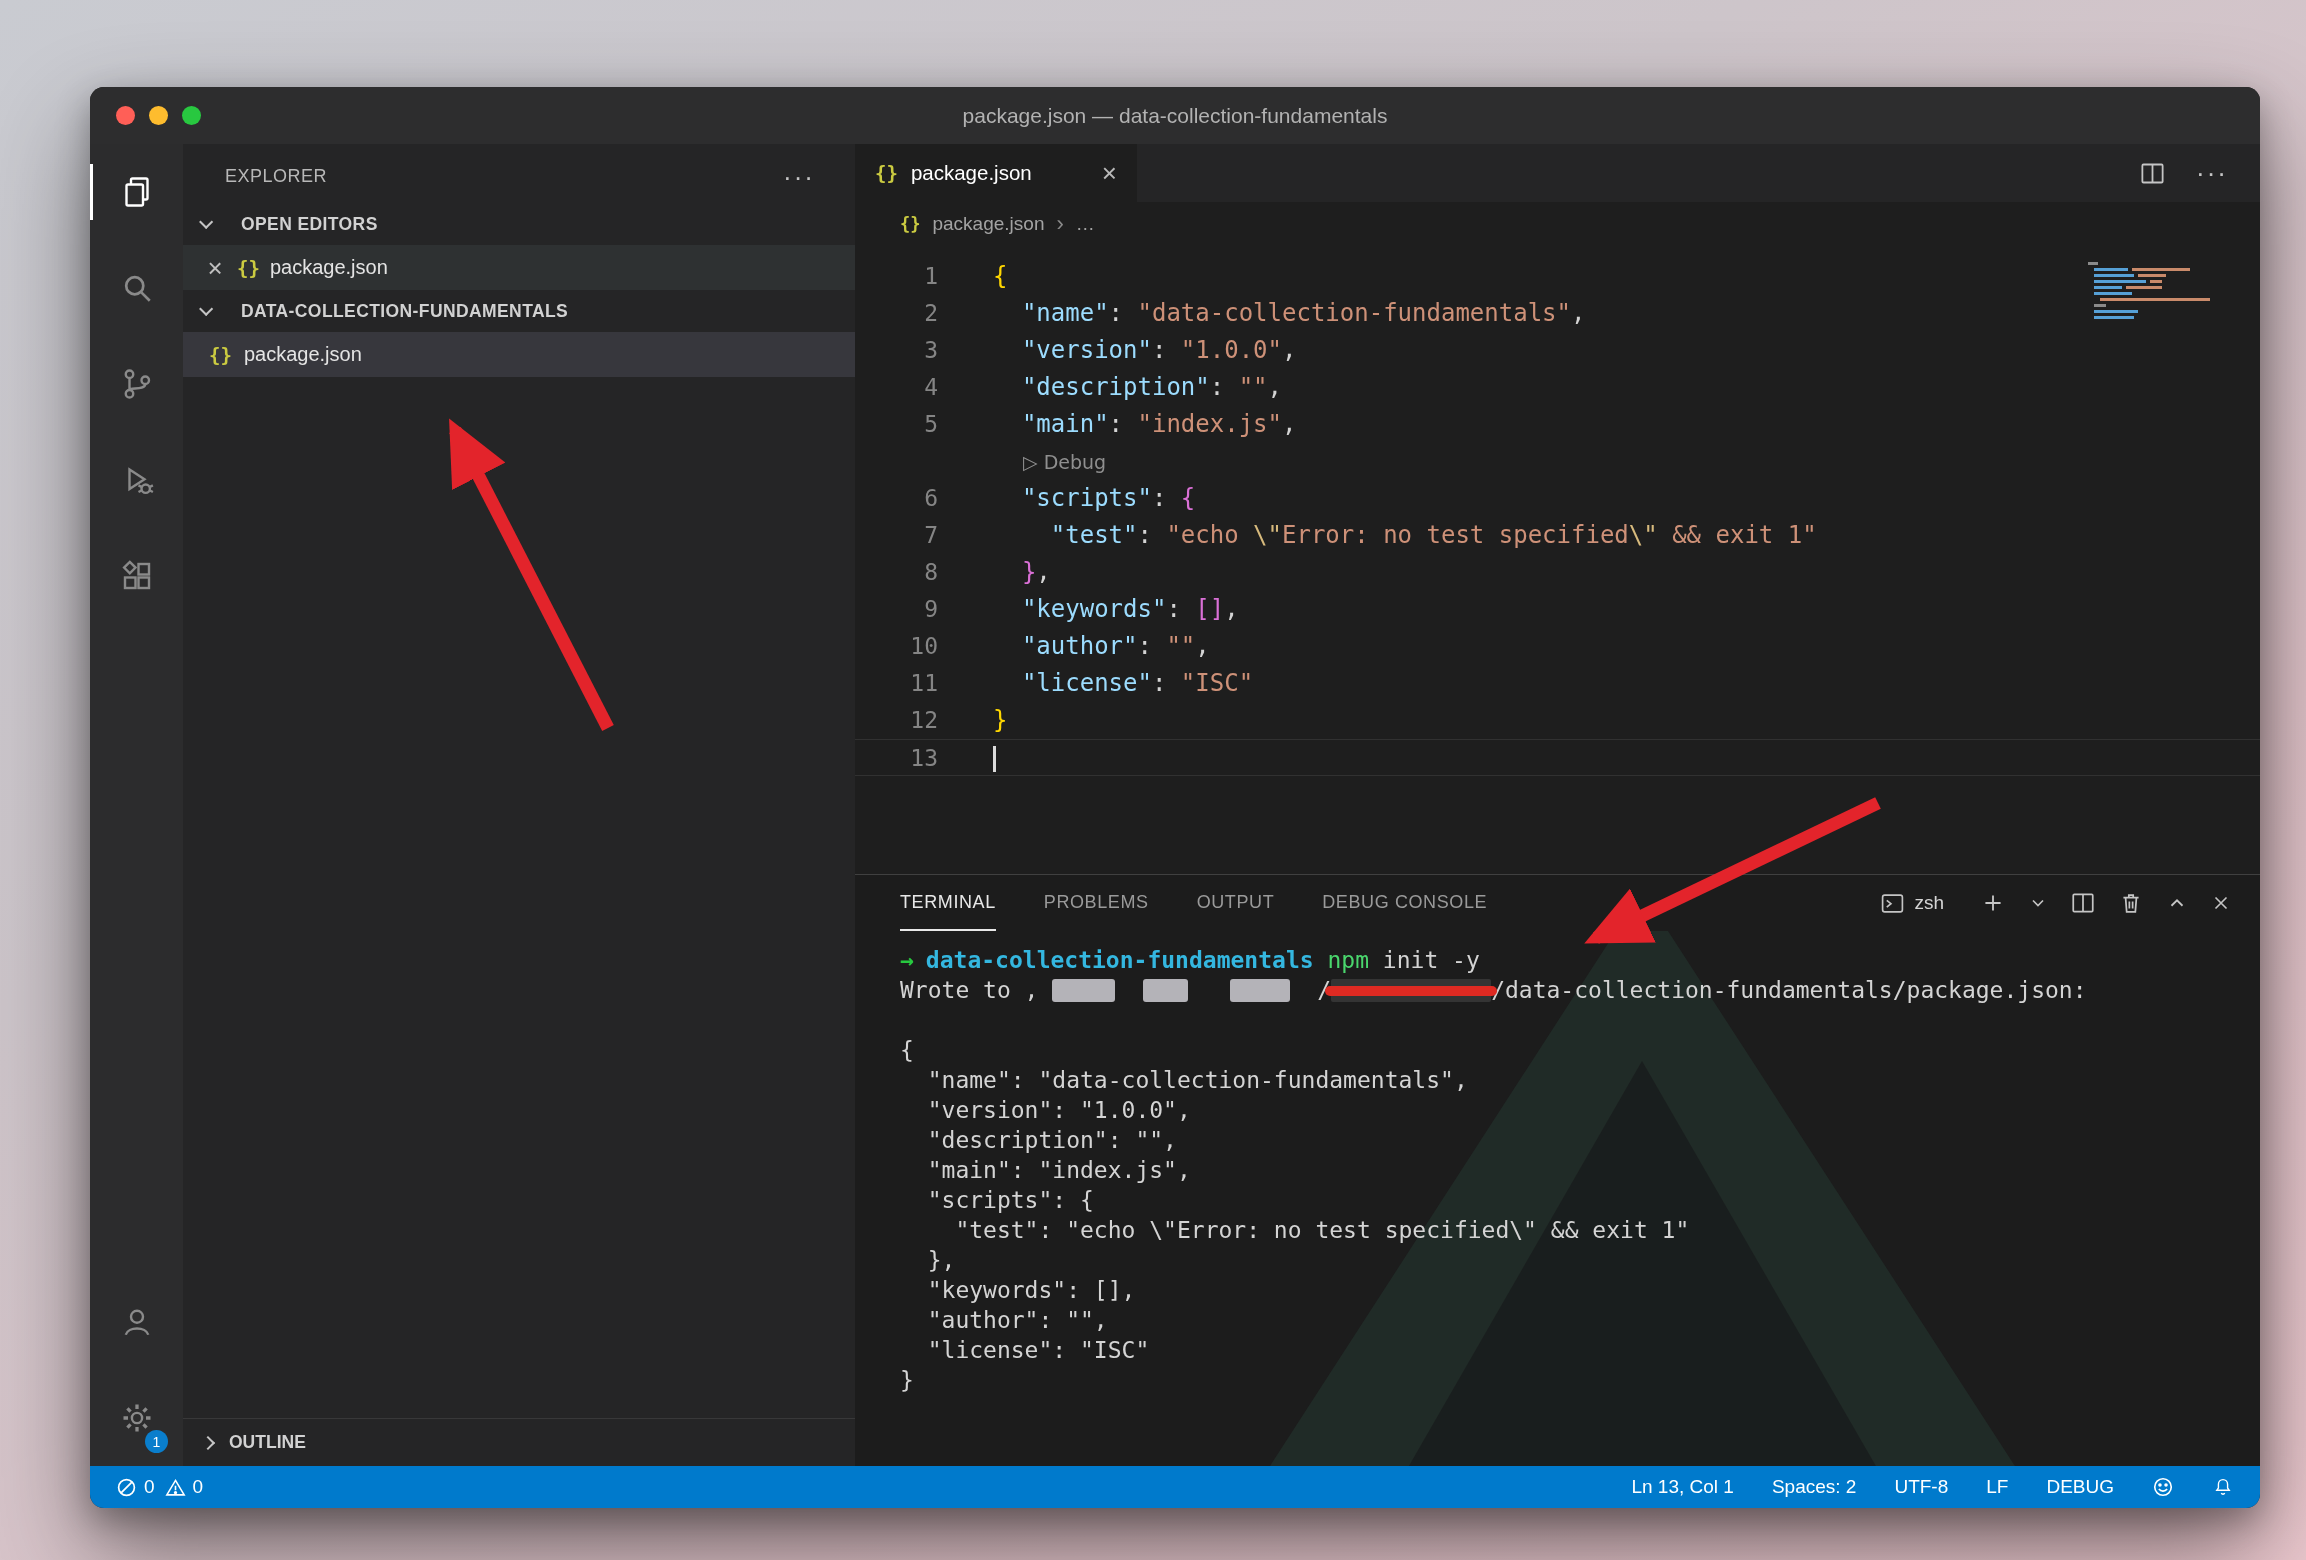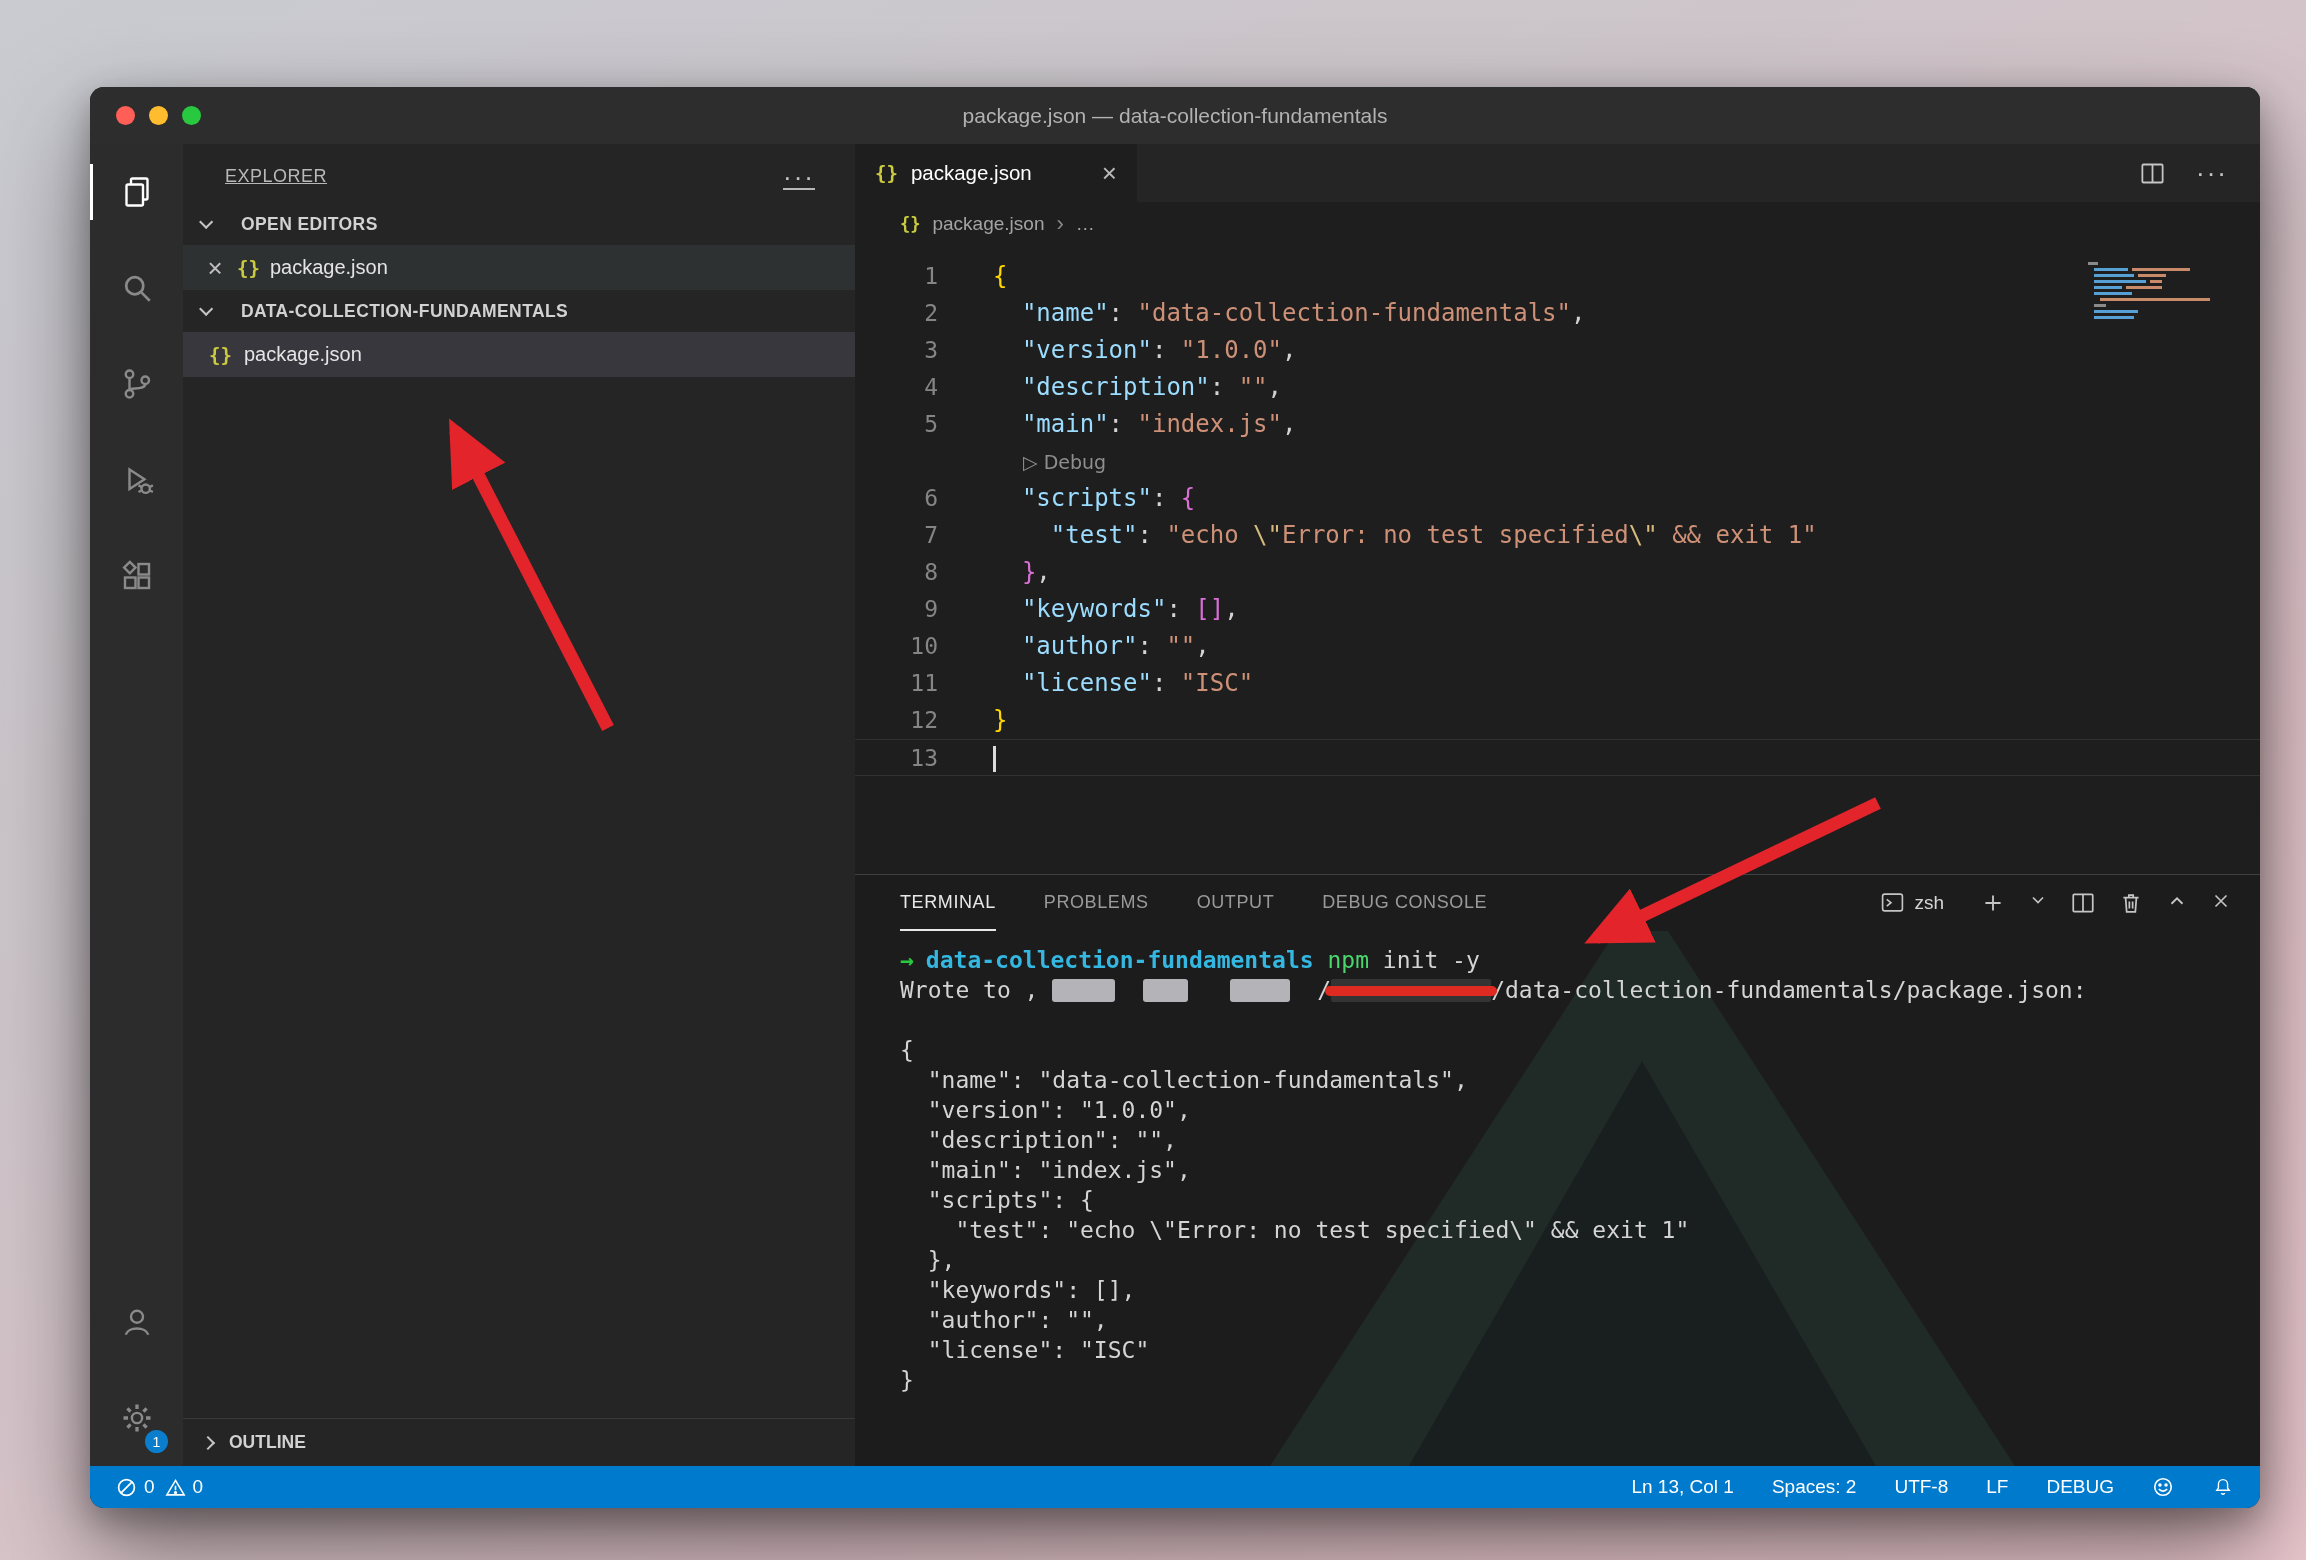--- a/index.html
+++ b/index.html
@@ -33,21 +33,21 @@
   .activitybar { width: 93px; background: #2c2c2d; display: flex; flex-direction: column; align-items: center; flex: 0 0 auto; }
   .act-item { width: 93px; height: 96px; display: flex; align-items: center; justify-content: center; position: relative; color: #8a8a8a; cursor: pointer; }
   .act-item.active { color: #ffffff; }
   .act-item.active::before { content:""; position: absolute; left: 0; top: 20px; bottom: 20px; width: 3px; background: #fff; }
   .act-bottom { margin-top: auto; }
   .badge { position: absolute; right: 15px; bottom: 13px; min-width: 23px; height: 23px; border-radius: 50%;
            background: #0a7ecc; color: #fff; font-size: 14px; display: flex; align-items: center; justify-content: center; }
 
   
   .sidebar { width: 672px; background: #252526; color: #cccccc; display: flex; flex-direction: column; flex: 0 0 auto; }
-  .sb-title { display: flex; align-items: center; justify-content: space-between; padding: 22px 40px 16px 42px; color: #b8b8b8; font-size: 18px; letter-spacing: .5px; text-decoration: underline; }
+  .sb-title { display: flex; align-items: center; justify-content: space-between; padding: 22px 40px 16px 42px; color: #b8b8b8; font-size: 18px; letter-spacing: .5px; }
   .dots { color: #c5c5c5; font-size: 26px; letter-spacing: 2px; line-height: 10px; cursor: pointer; }
   .sb-section-header { display: flex; align-items: center; gap: 32px; height: 42px; padding-left: 16px; font-weight: 700; font-size: 17.5px; color: #d2d2d2; letter-spacing: .4px; cursor: pointer; }
   .chev { display: inline-block; width: 10px; height: 10px; border-right: 2px solid #c5c5c5; border-bottom: 2px solid #c5c5c5; flex: 0 0 auto; }
   .chev.down { transform: rotate(45deg) translateY(-3px); }
   .chev.right { transform: rotate(-45deg); }
   .row-openeditor { height: 45px; background: #2e3132; display: flex; align-items: center; gap: 10px; padding-left: 20px; font-size: 20px; color: #e4e4e4; cursor: pointer; }
   .row-file { height: 45px; background: #37373d; display: flex; align-items: center; gap: 12px; padding-left: 26px; font-size: 20px; color: #e4e4e4; cursor: pointer; }
   .close-x { color: #c0c0c0; font-size: 26px; width: 24px; text-align: center; line-height: 24px; cursor: pointer; }
   .fico { font-family: "DejaVu Sans Mono", monospace; font-weight: bold; font-size: 19px; color: #cbcb41; }
   .outline-row { margin-top: auto; height: 48px; border-top: 1px solid rgba(255,255,255,.09); display: flex; align-items: center; gap: 16px; padding-left: 20px; font-weight: 700; font-size: 17.5px; color: #d2d2d2; cursor: pointer; }
@@ -76,21 +76,21 @@
   .tk-lens { font-family: "DejaVu Sans", sans-serif; color: #8f8f8f; font-size: 19px; margin-left: 30px; }
   .tk-caret { display: inline-block; width: 3px; height: 26px; background: #dcdcdc; vertical-align: middle; }
 
   .minimap { position: absolute; top: 14px; right: 26px; }
 
   
   .panel { height: 592px; border-top: 1px solid #404040; display: flex; flex-direction: column; flex: 0 0 auto; background: #1c1c1c; }
   .panel-header { height: 56px; display: flex; align-items: center; padding: 0 28px 0 45px; flex: 0 0 auto; }
   .ptab { height: 56px; display: flex; align-items: center; margin-right: 48px; font-size: 18px; letter-spacing: .6px; color: #9a9a9a; border-bottom: 2px solid transparent; cursor: pointer; }
   .ptab.active { color: #e8e8e8; border-bottom-color: #e8e8e8; }
-  .panel-actions { margin-left: auto; display: flex; align-items: flex-start; gap: 22px; color: #c5c5c5; }
+  .panel-actions { margin-left: auto; display: flex; align-items: center; gap: 22px; color: #c5c5c5; }
   .shell-group { display: flex; align-items: center; gap: 9px; margin-right: 14px; cursor: pointer; }
   .shell-label { font-size: 19px; color: #d5d5d5; }
   .pa-icon { display: flex; align-items: center; justify-content: center; cursor: pointer; }
 
   .terminal { flex: 1; position: relative; font-family: "DejaVu Sans Mono", monospace; font-size: 23px; color: #d8d8d8; padding: 14px 0 0 45px; overflow: hidden; }
   .term-bg { position: absolute; inset: 0; z-index: 0; pointer-events: none; }
   #term-lines { position: relative; z-index: 1; }
   .term-row { height: 30px; line-height: 30px; white-space: pre; }
   .tk-arrow { color: #27c93f; font-weight: bold; margin-right: 12px; }
   .tk-dir { color: #34b7e0; font-weight: bold; }

